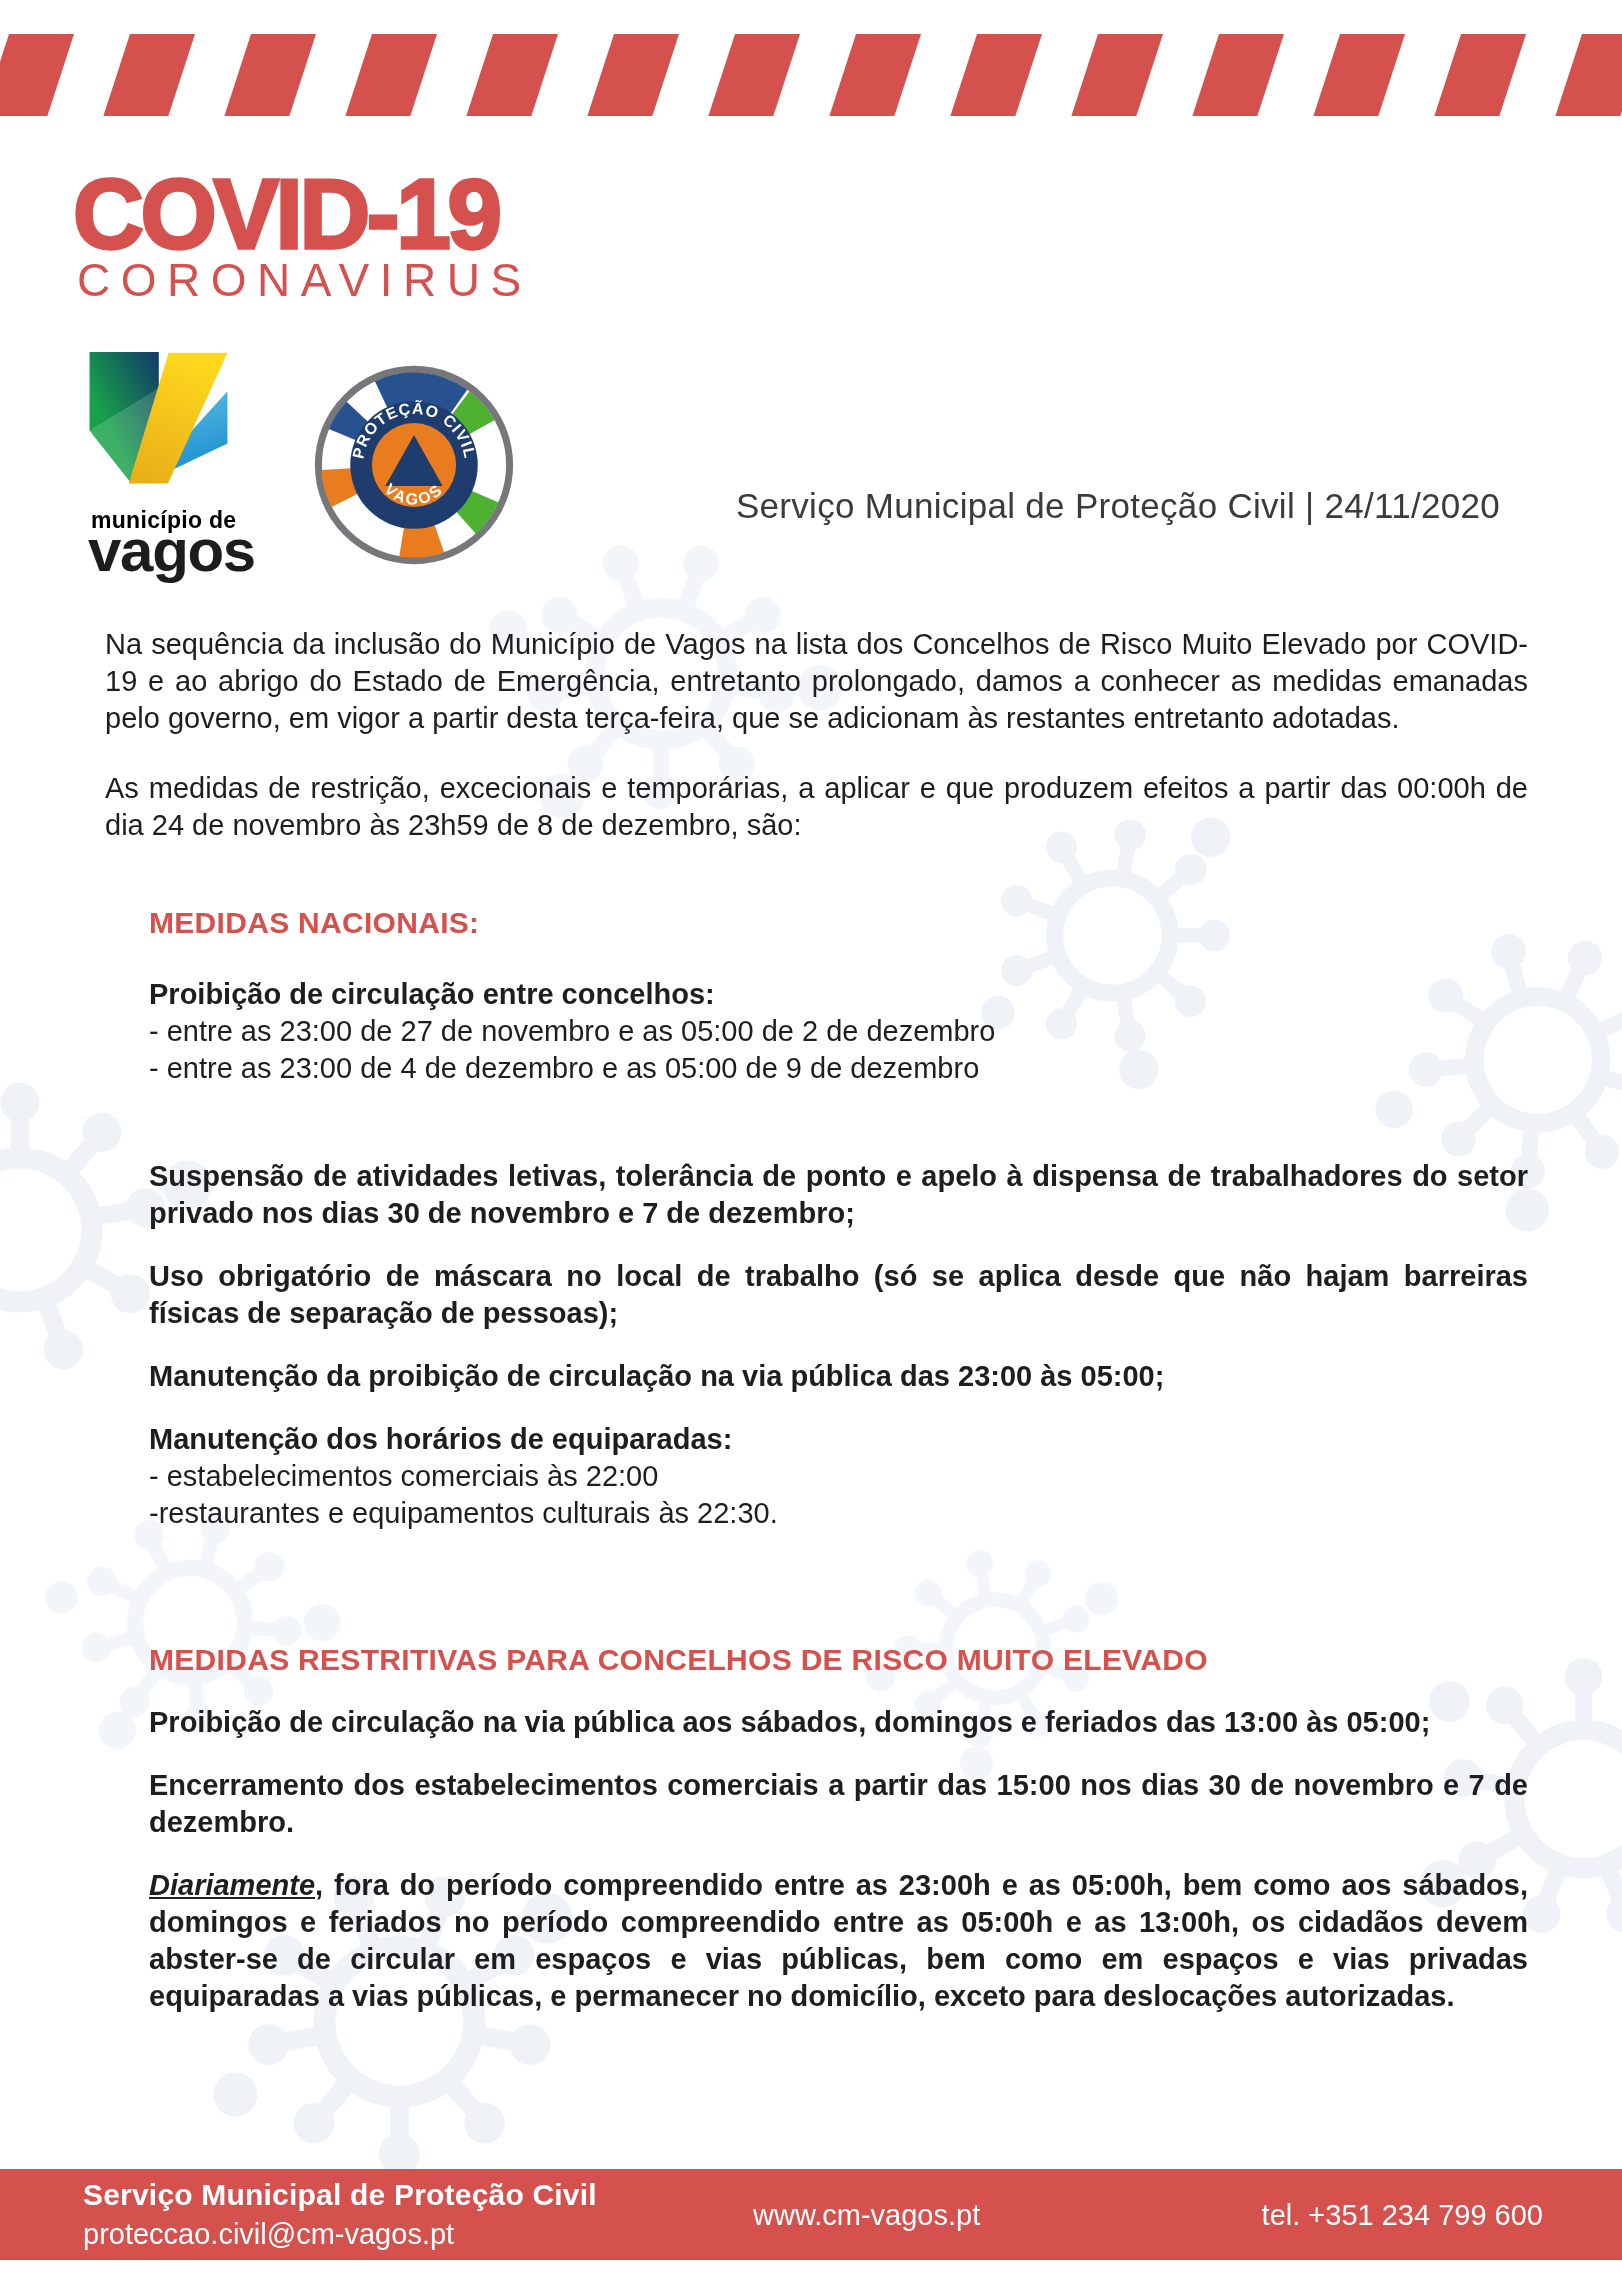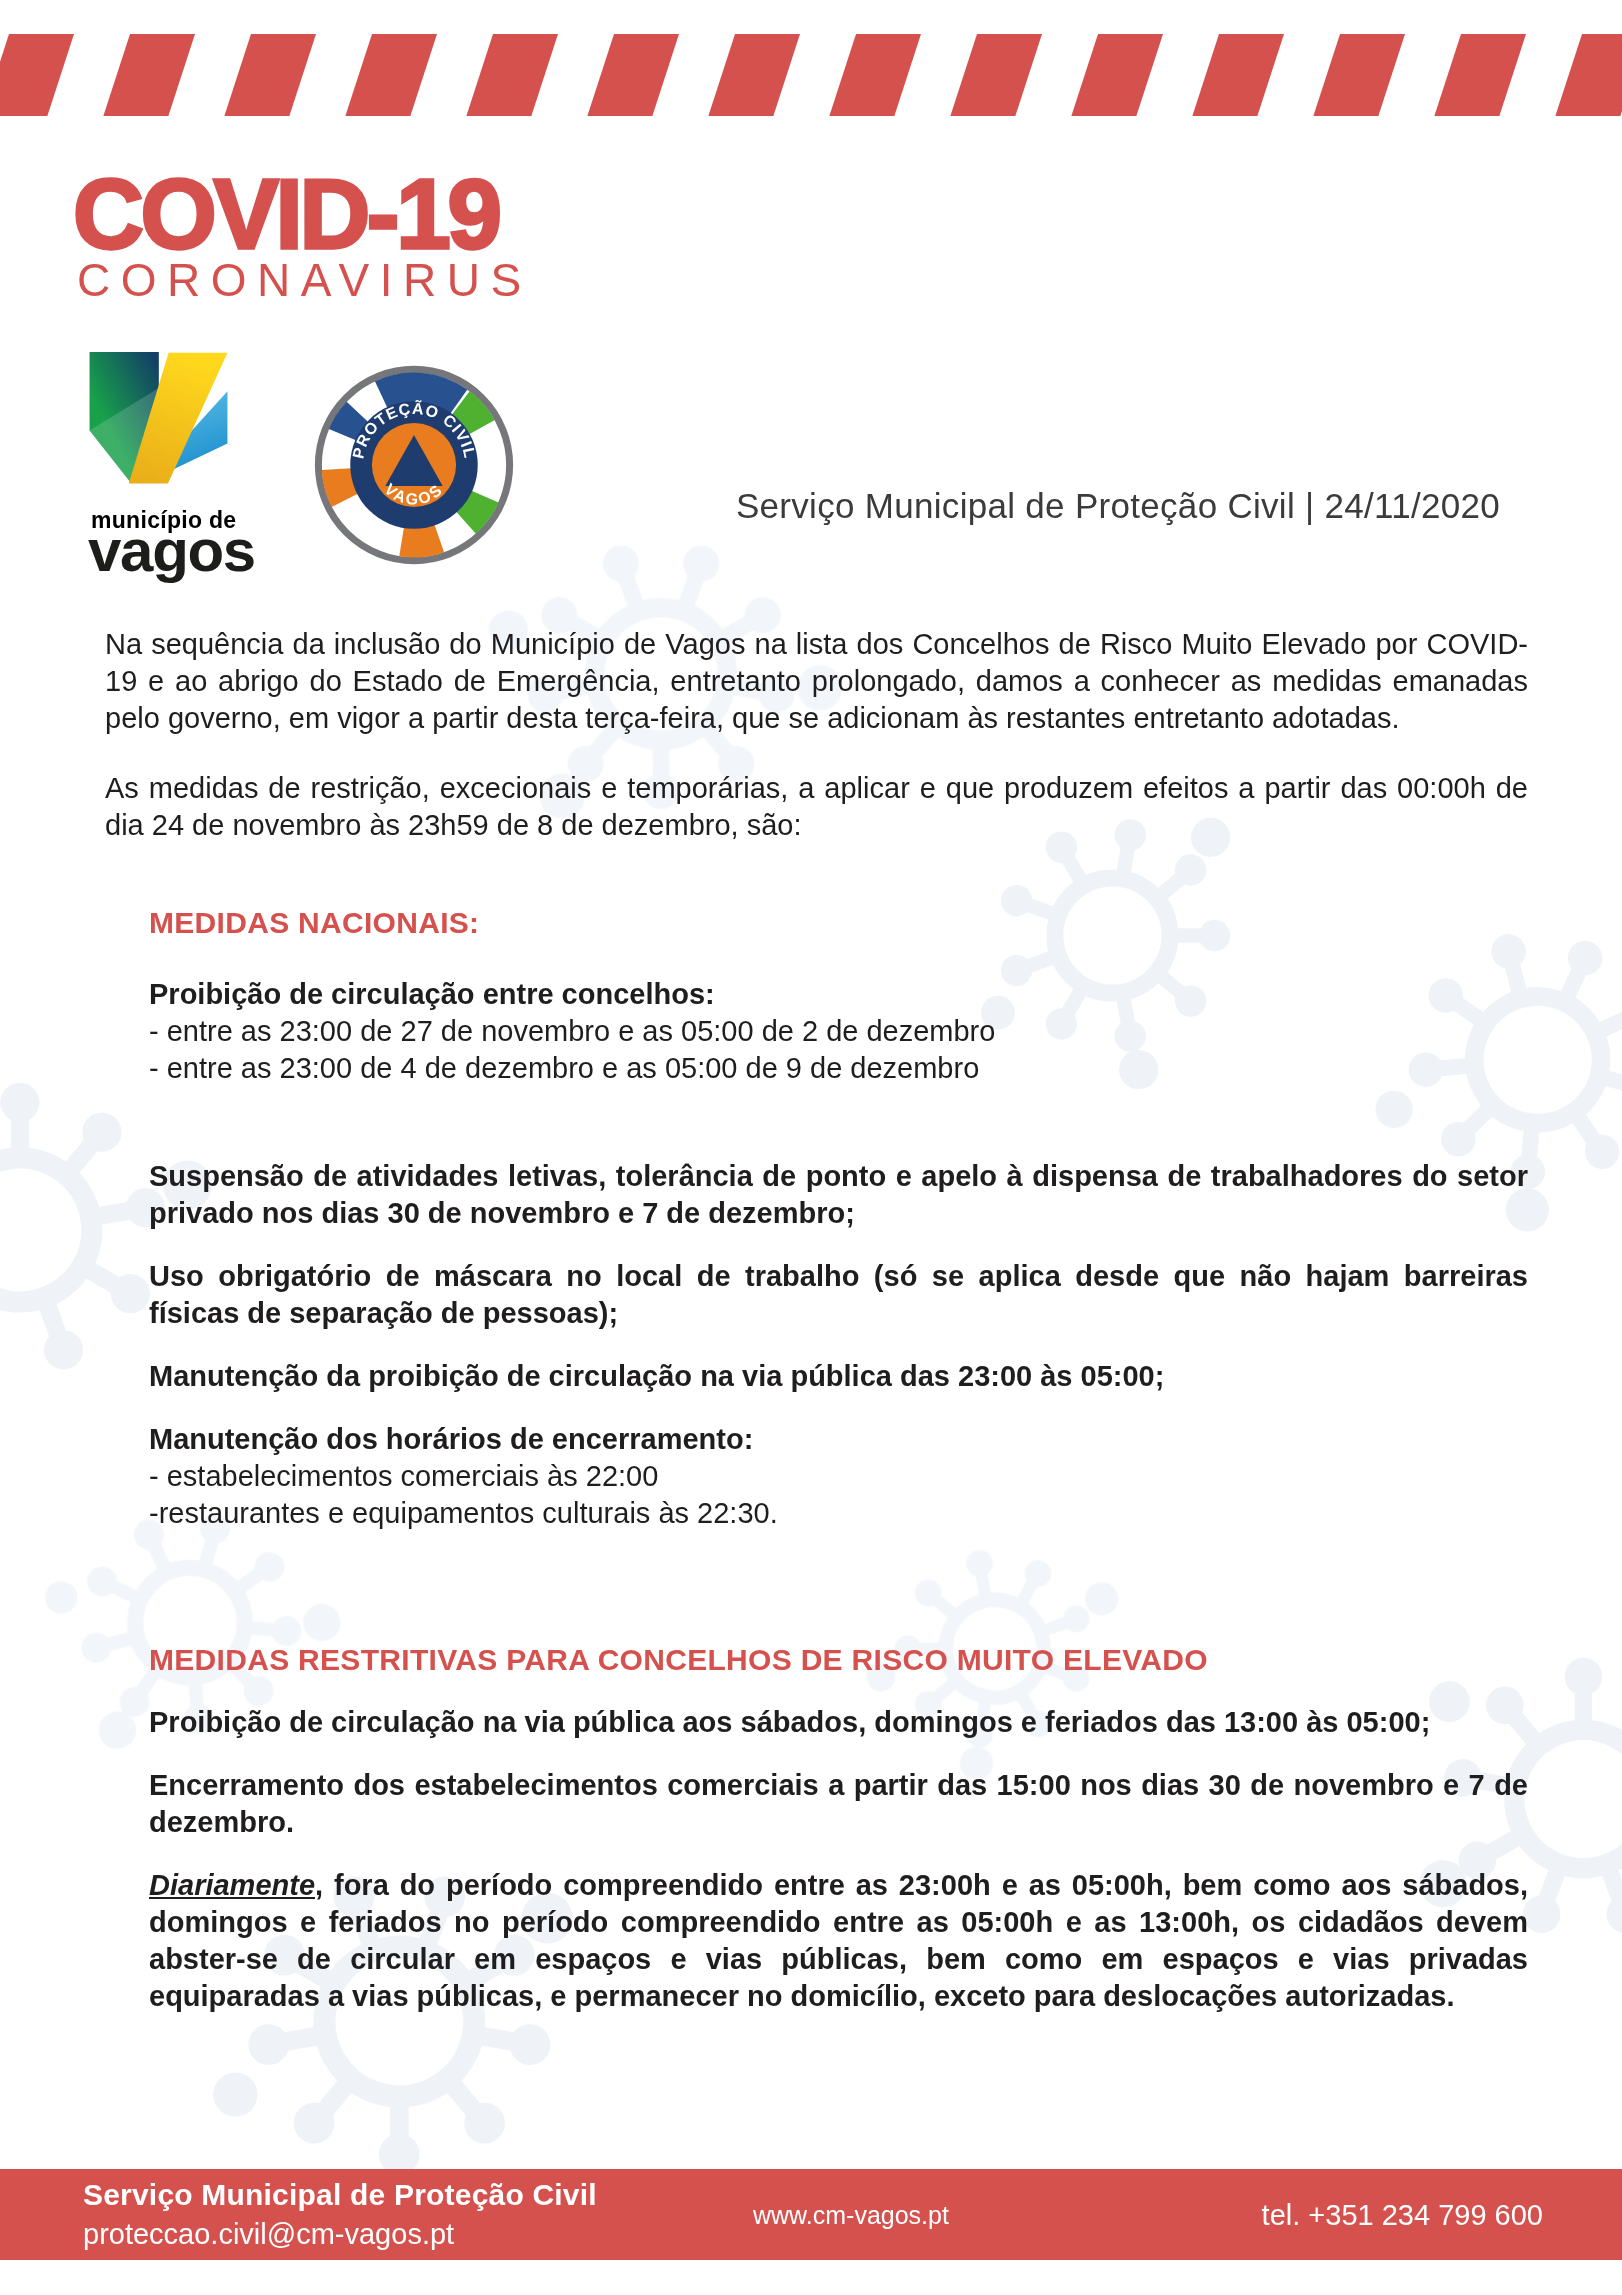--- a/index.html
+++ b/index.html
@@ -68,21 +68,21 @@
   .lead-it{ font-style:italic; text-decoration:underline; font-weight:700; }
   
   .footer{
     position:absolute; left:0; top:2169px; width:100%; height:91px;
     background:var(--red); color:#fff; z-index:2;
   }
   .footer-left{ position:absolute; left:83px; top:50%; transform:translateY(-50%); }
   .footer-org{ font-size:30px; font-weight:700; letter-spacing:0.2px; }
   .footer-email{ font-size:29px; font-weight:400; margin-top:6.5px; }
   .footer-site{ position:absolute; left:753px; top:50%; transform:translateY(-50%);
-    font-size:25px; font-weight:300; }
+    font-size:29px; font-weight:300; }
   .footer-tel{ position:absolute; right:80px; top:50%; transform:translateY(-50%);
     font-size:29px; font-weight:300; }
   :root{ --red:#d5514e; }
 </style>
 </head>
 <body>
 
 <div class="page">
 
   <svg class="watermark" viewBox="0 0 2480 3508" width="1623" height="2295" aria-hidden="true">
@@ -239,21 +239,21 @@
         <div class="m-title">Proibição de circulação entre concelhos:</div>
         <div>- entre as 23:00 de 27 de novembro e as 05:00 de 2 de dezembro</div>
         <div>- entre as 23:00 de 4 de dezembro e as 05:00 de 9 de dezembro</div>
       </div>
 
       <div class="m2 bold-block">Suspensão de atividades letivas, tolerância de ponto e apelo à dispensa de trabalhadores do setor privado nos dias 30 de novembro e 7 de dezembro;</div>
       <div class="m3 bold-block">Uso obrigatório de máscara no local de trabalho (só se aplica desde que não hajam barreiras físicas de separação de pessoas);</div>
       <div class="m4 bold-block">Manutenção da proibição de circulação na via pública das 23:00 às 05:00;</div>
 
       <div class="m5">
-        <div class="m-title">Manutenção dos horários de encerramento:</div>
+        <div class="m-title">Manutenção dos horários de equiparadas:</div>
         <div>- estabelecimentos comerciais às 22:00</div>
         <div>-restaurantes e equipamentos culturais às 22:30.</div>
       </div>
 
       <div class="sec-heading h2">MEDIDAS RESTRITIVAS PARA CONCELHOS DE RISCO MUITO ELEVADO</div>
 
       <div class="r1">Proibição de circulação na via pública aos sábados, domingos e feriados das 13:00 às 05:00;</div>
       <div class="r2 bold-block">Encerramento dos estabelecimentos comerciais a partir das 15:00 nos dias 30 de novembro e 7 de dezembro.</div>
       <div class="r3 bold-block"><span class="lead-it">Diariamente</span><span>, fora do período compreendido entre as 23:00h e as 05:00h, bem como aos sábados, domingos e feriados no período compreendido entre as 05:00h e as 13:00h, os cidadãos devem abster-se de circular em espaços e vias públicas, bem como em espaços e vias privadas equiparadas a vias públicas, e permanecer no domicílio, exceto para deslocações autorizadas.</span></div>
     </div>

